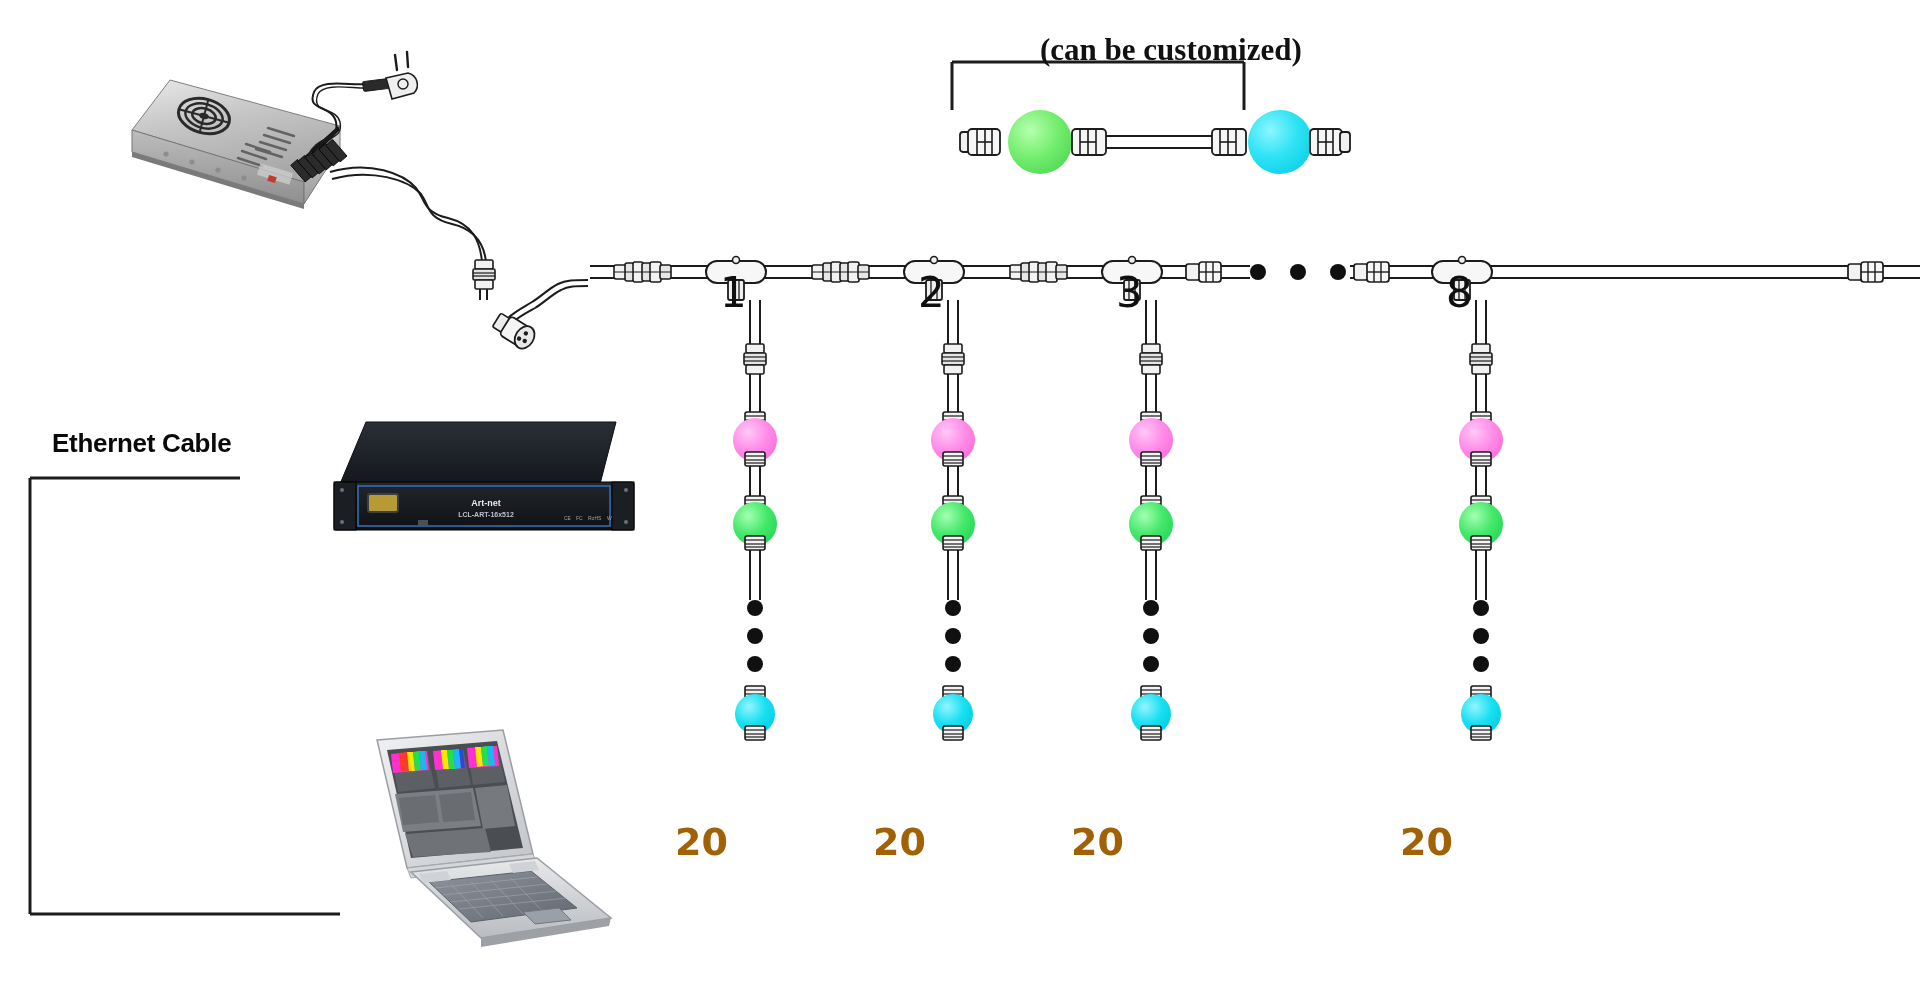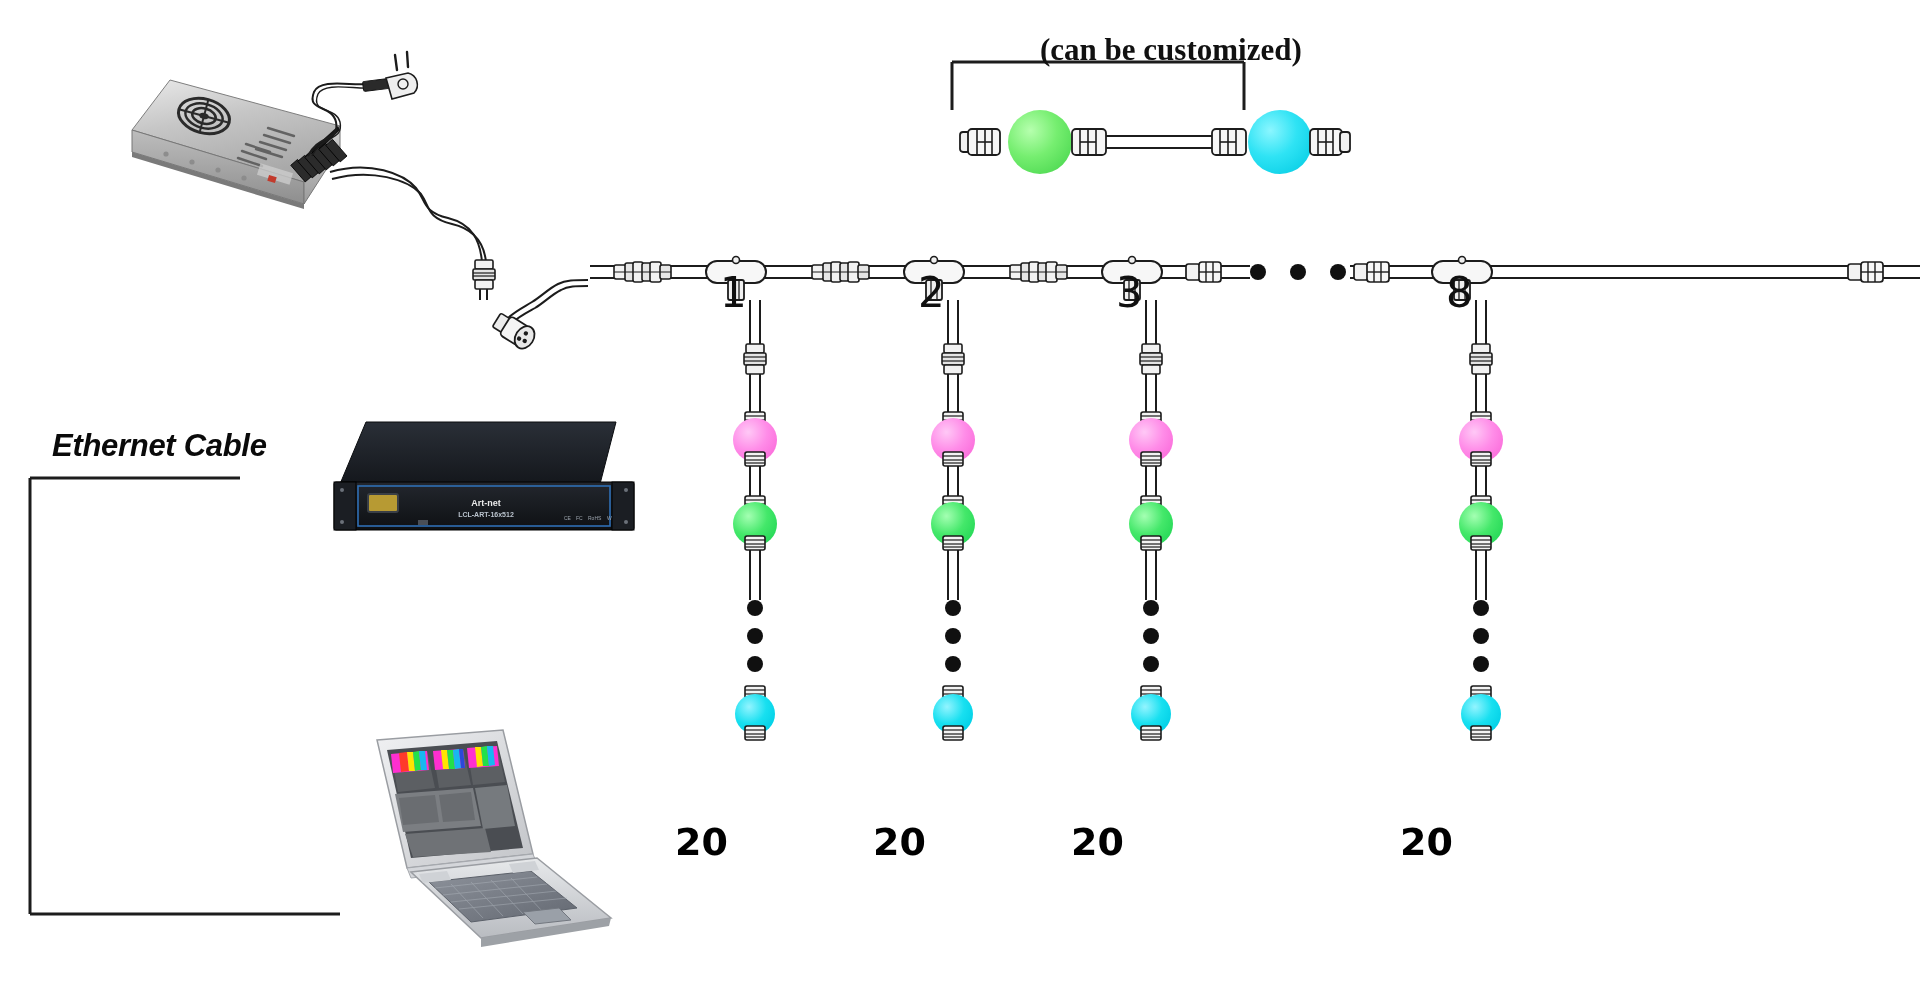--- a/index.html
+++ b/index.html
@@ -27,21 +27,21 @@
   }
   .num-light {
     font-family:"DejaVu Sans", sans-serif;
     font-weight:400;
     color:#101010;
     white-space:nowrap;
   }
   .num-bold {
     font-family:"DejaVu Sans", sans-serif;
     font-weight:700;
-    color:#000000;
+    color:#a16207;
     white-space:nowrap;
   }
   svg { display:block; overflow:visible; }
 </style>
 </head>
 <body>
 
 <div id="stage">
 
   <div style="left:118px; top:72px;">
@@ -482,21 +482,21 @@
           <use href="#sleeve"></use>
         </g>
       <circle cx="55" cy="414" r="20" fill="url(#gCyan)"></circle>
       <g transform="translate(55,426)">
           <use href="#sleeve"></use>
         </g>
     </svg>
   </div>
   <div class="num-bold" style="left:1400px; top:820px; font-size:38px;">20</div>
 
-  <div class="lbl-sans" style="left:52px; top:428px; font-size:31px;font-style:italic;">Ethernet Cable</div>
+  <div class="lbl-sans" style="left:52px; top:428px; font-size:26px;">Ethernet Cable</div>
 
   <div style="left:28px; top:476px;">
     <svg width="320" height="440" viewBox="0 0 320 440">
       <line x1="2" y1="2" x2="212" y2="2" stroke="#1c1c1c" stroke-width="3"></line>
       <line x1="2" y1="2" x2="2" y2="438" stroke="#1c1c1c" stroke-width="3"></line>
       <line x1="2" y1="438" x2="312" y2="438" stroke="#1c1c1c" stroke-width="3"></line>
     </svg>
   </div>
 
   <div style="left:328px; top:416px;">

